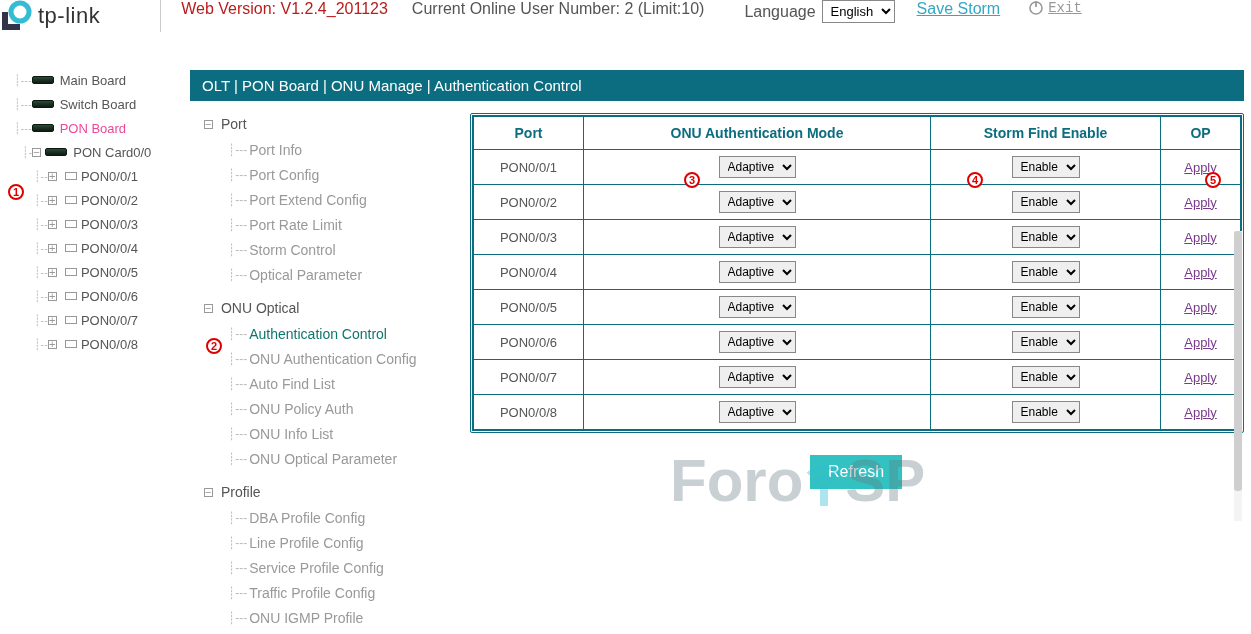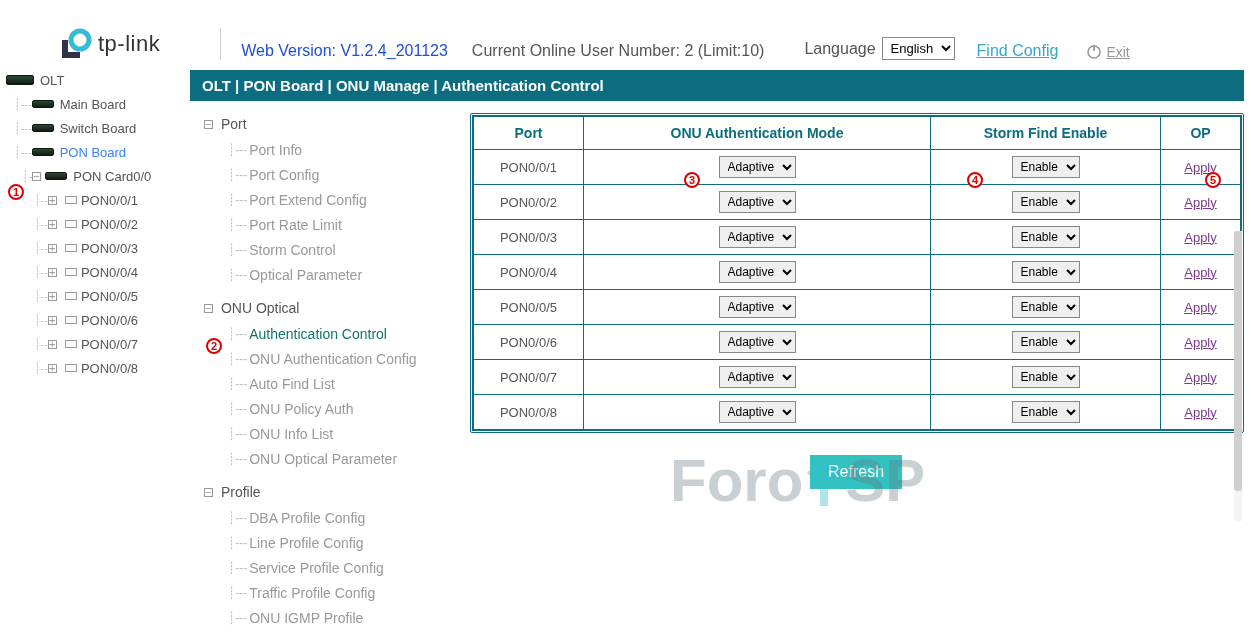--- a/index.html
+++ b/index.html
@@ -1,53 +1,53 @@
 <!DOCTYPE html>
 <html><head>
 <meta charset="utf-8">
 <style>
   * { margin: 0; padding: 0; box-sizing: border-box; }
   body { font-family: "Segoe UI", Arial, sans-serif; font-size: 13px; color: #555; background: #fff; width: 1251px; height: 634px; overflow: hidden; position: relative; }
 
   
-  .top-bar { height: 60px; display: flex; align-items: flex-end; padding-left: 60px; padding-right: 40px; white-space: nowrap; }
+  .top-bar { height: 60px; display: flex; align-items: flex-start; padding-right: 40px; white-space: nowrap; }
   .logo { display: flex; align-items: center; margin-right: 40px; }
   .logo-mark { width: 32px; height: 32px; position: relative; margin-right: 6px; }
   .logo-mark svg { width: 100%; height: 100%; }
   .logo-text { font-size: 22px; font-weight: 400; color: #333; letter-spacing: 0.5px; }
   .vdiv { width: 1px; height: 32px; background: #ccc; margin: 0 20px; }
-  .hdr-text { font-size: 16px; color: #1d4ed8; }
+  .hdr-text { font-size: 16px; color: #b91c1c; }
   .hdr-text.dark { color: #555; }
   .hdr-lang { display: flex; align-items: center; margin-left: 40px; }
   .lang-select { margin-left: 6px; background: #fff; border: 1px solid #888; padding: 2px 4px; font-size: 13px; }
   .save-link { color: #33a8c2; text-decoration: underline; font-size: 16px; margin-left: 22px; cursor: pointer; }
-  .exit-link { display: flex; align-items: center; color: #999; font-size: 14px; margin-left: 28px; text-decoration: underline; cursor: pointer; }
+  .exit-link { display: flex; align-items: center; color: #999; font-size: 14px; margin-left: 28px; text-decoration: underline; cursor: pointer; font-family: Liberation Mono, monospace; }
   .exit-link svg { margin-right: 4px; }
 
   .content-row { display: flex; height: 574px; }
 
   
   .sidebar { width: 190px; background: #fff; }
   .sidebar-hdr { height: 31px; background: #0c6d80; color: #fff; display: flex; align-items: center; padding-left: 10px; font-size: 15px; font-weight: 600; position: relative; }
   .sidebar-hdr .collapse-btn { position: absolute; right: 0; top: 0; width: 24px; height: 31px; background: #1597b4; color: #fff; display: flex; align-items: center; justify-content: center; cursor: pointer; }
 
   .tree { padding: 8px 0; font-size: 13px; }
   .tree-row { display: flex; align-items: center; height: 24px; position: relative; }
   .tree-dots { color: #bbb; font-size: 11px; letter-spacing: 0; }
   .dev-ico { display: inline-block; width: 28px; height: 10px; background: linear-gradient(#2a4a36, #101a12); border-radius: 2px; border: 1px solid #0a1a0e; margin-right: 6px; position: relative; }
   .dev-ico.small { width: 22px; height: 8px; }
   .tree-label { color: #555; }
-  .tree-label.active { color: #3b82f6; }
+  .tree-label.active { color: #ec4899; }
   .sq { display: inline-block; width: 9px; height: 9px; border: 1px solid #999; margin-right: 4px; position: relative; }
   .sq.plus::before { content: "+"; position: absolute; font-size: 11px; line-height: 8px; left: 0px; top: -1px; color: #999; }
   .sq.minus::before { content: "−"; position: absolute; font-size: 11px; line-height: 8px; left: 0px; top: -1px; color: #999; }
 
   
   .submenu { width: 280px; padding-top: 0; }
-  .breadcrumb { height: 31px; background: #0c6d80; color: #fff; display: flex; align-items: center; padding-left: 12px; font-size: 15px; width: 1054px; margin-left: 0; font-weight: bold; }
+  .breadcrumb { height: 31px; background: #0c6d80; color: #fff; display: flex; align-items: center; padding-left: 12px; font-size: 15px; width: 1054px; margin-left: 0; }
   .submenu-body { padding: 10px 0 0 14px; }
   .submenu-group { display: flex; align-items: center; height: 26px; font-size: 14px; color: #555; }
   .submenu-item { display: flex; align-items: center; height: 25px; font-size: 14px; color: #999; padding-left: 24px; }
   .submenu-item.active .item-text { color: #0f766e; }
   .dash { color: #bbb; margin-right: 2px; font-size: 12px; }
 
   
   .main { width: 774px; padding-top: 12px; position: relative; }
   .main-inner { border: 3px double #0c6d80; border-radius: 2px; }
 
@@ -85,38 +85,34 @@
   </div>
   <div class="vdiv"></div>
   <span class="hdr-text" style="margin-right:24px;">Web Version: V1.2.4_201123</span>
   <span class="hdr-text dark">Current Online User Number: 2 (Limit:10)</span>
   <div class="hdr-lang">
     <span class="hdr-text dark">Language</span>
     <select class="lang-select">
       <option>English</option>
     </select>
   </div>
-  <a class="save-link">Find Config</a>
+  <a class="save-link">Save Storm</a>
   <a class="exit-link">
     <svg width="16" height="16" viewBox="0 0 16 16">
         <circle cx="8" cy="8" r="6" fill="none" stroke="#999" stroke-width="1.6"></circle>
         <line x1="8" y1="1" x2="8" y2="7" stroke="#999" stroke-width="1.8"></line>
       </svg>
     <span>Exit</span>
   </a>
 </div>
 
 <div class="content-row">
 
   <div class="sidebar">
     <div class="tree">
-      <div class="tree-row" style="padding-left:6px;">
-        <span class="dev-ico"></span>
-        <span class="tree-label">OLT</span>
-      </div>
 
       <div class="tree-row" style="padding-left:14px;">
         <span class="tree-dots">┊--- </span>
         <span class="dev-ico small"></span>
         <span class="tree-label">Main Board</span>
       </div>
       <div class="tree-row" style="padding-left:14px;">
         <span class="tree-dots">┊--- </span>
         <span class="dev-ico small"></span>
         <span class="tree-label">Switch Board</span>

